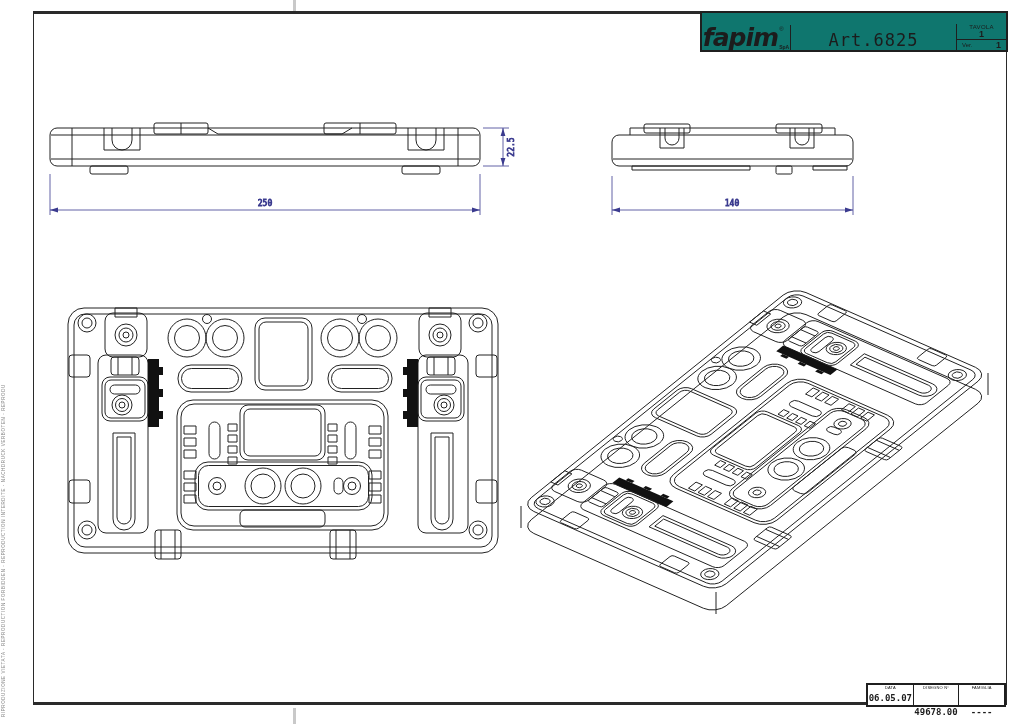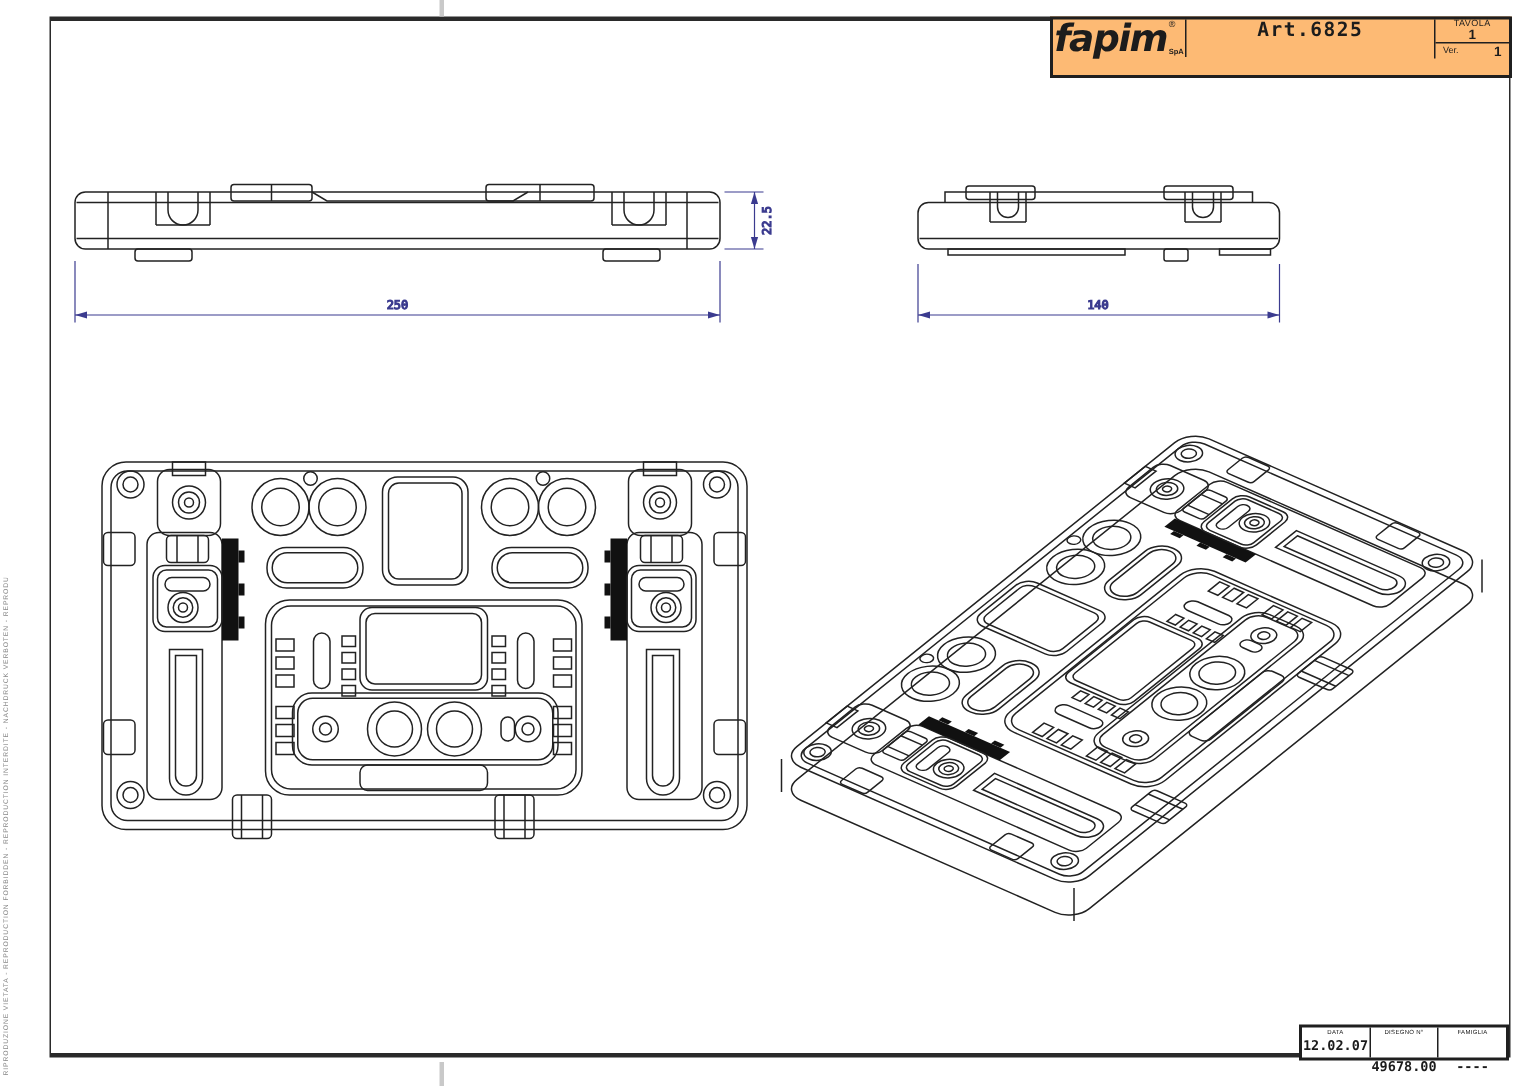--- a/index.html
+++ b/index.html
@@ -7,30 +7,30 @@
          font-family:"Liberation Sans",sans-serif;color:#1c1c1c;}
   .frame{position:absolute;left:33px;top:11px;width:974px;height:694px;
          border:1.4px solid #2a2a2a;border-top-width:3px;border-bottom-width:3px;box-sizing:border-box;}
   .fold-tick{position:absolute;width:3px;background:#c9c9c9;}
   .fold-tick.top{left:293px;top:0;height:11px;}
   .fold-tick.bottom{left:293px;top:708px;height:16px;}
   .margin-note{position:absolute;left:1px;top:385px;height:332px;width:14px;
     writing-mode:vertical-rl;transform:rotate(180deg);font-size:4.5px;letter-spacing:.6px;
     color:#8a8a8a;white-space:nowrap;overflow:hidden;}
   
-  .title-block{position:absolute;left:700px;top:11px;width:308px;height:41px;background:#fdba74;
-    border:2px solid #1f1f1f;box-sizing:border-box;display:flex;align-items:flex-start;}
+  .title-block{position:absolute;left:700px;top:11px;width:308px;height:41px;background:#0f766e;
+    border:2px solid #1f1f1f;box-sizing:border-box;display:flex;align-items:flex-end;}
   .logo-cell{width:88px;border-right:1.6px solid #1f1f1f;display:flex;align-items:center;justify-content:center;}
   .logo-word{font-family:"DejaVu Sans",sans-serif;font-style:italic;font-weight:bold;
     font-size:25px;letter-spacing:-1px;line-height:1;}
   .logo-marks{display:flex;flex-direction:column;justify-content:space-between;height:24px;margin-left:1px;}
   .logo-reg{font-size:6px;line-height:1;}
   .logo-spa{font-size:5px;line-height:1;font-weight:bold;}
   .article-cell{flex:1;display:flex;align-items:center;justify-content:center;
-    font-family:"DejaVu Sans Mono",monospace;font-size:13px;letter-spacing:1px;font-weight:bold;}
+    font-family:"DejaVu Sans Mono",monospace;font-size:17px;letter-spacing:1px;}
   .tavola-cell{width:50px;border-left:1.6px solid #1f1f1f;display:flex;flex-direction:column;box-sizing:border-box;}
   .tavola-top{flex:1.4;display:flex;flex-direction:column;align-items:center;justify-content:center;border-bottom:1px solid #1f1f1f;}
   .tavola-label{font-size:6px;letter-spacing:.3px;}
   .tavola-value{font-size:9px;font-weight:bold;line-height:1;}
   .ver-row{flex:1;display:flex;align-items:center;justify-content:space-between;padding:0 5px;}
   .ver-label{font-size:6px;}
   .ver-value{font-size:9px;font-weight:bold;}
   
   .info-block{position:absolute;left:866px;top:683px;width:140px;height:24px;background:#fff;
     border:2px solid #1f1f1f;box-sizing:border-box;display:flex;}
@@ -71,21 +71,21 @@
       <div class="ver-row">
         <span class="ver-label">Ver.</span>
         <span class="ver-value">1</span>
       </div>
     </div>
   </div>
 
   <div class="info-block">
     <div class="info-cell">
       <div class="info-label">DATA</div>
-      <div class="info-value">12.02.07</div>
+      <div class="info-value">06.05.07</div>
     </div>
     <div class="info-cell">
       <div class="info-label">DISEGNO N°</div>
       <div class="info-value">49678.00</div>
     </div>
     <div class="info-cell">
       <div class="info-label">FAMIGLIA</div>
       <div class="info-value">----</div>
     </div>
   </div>

